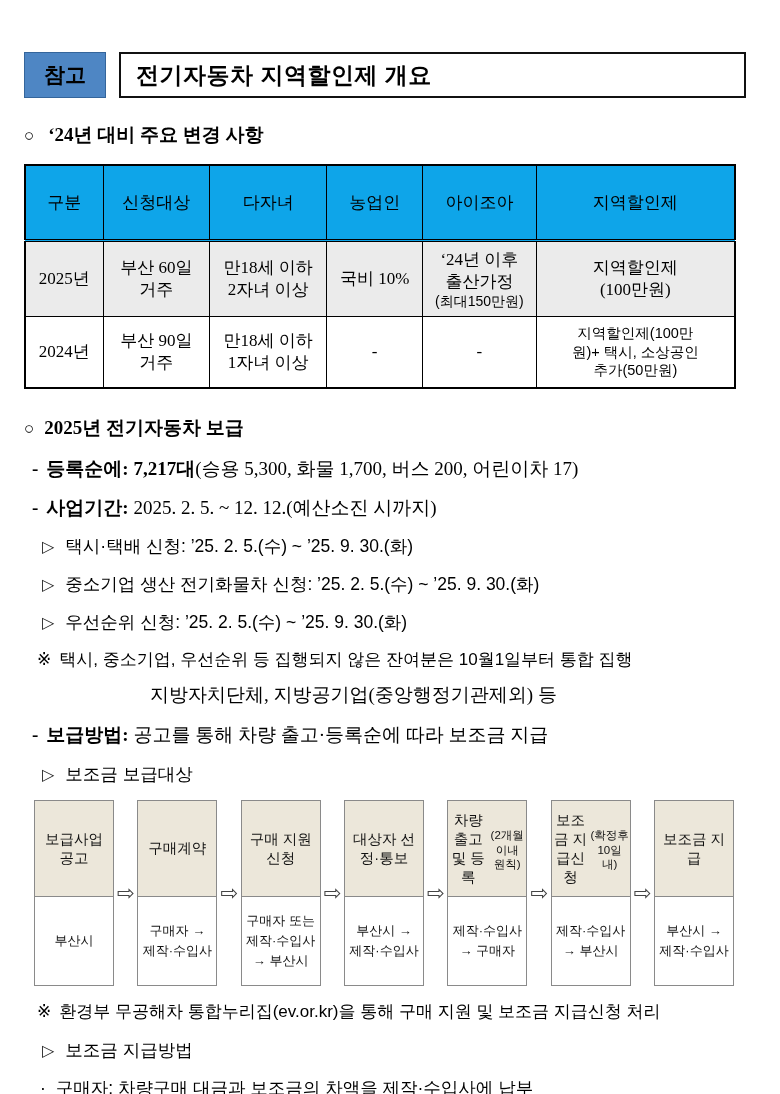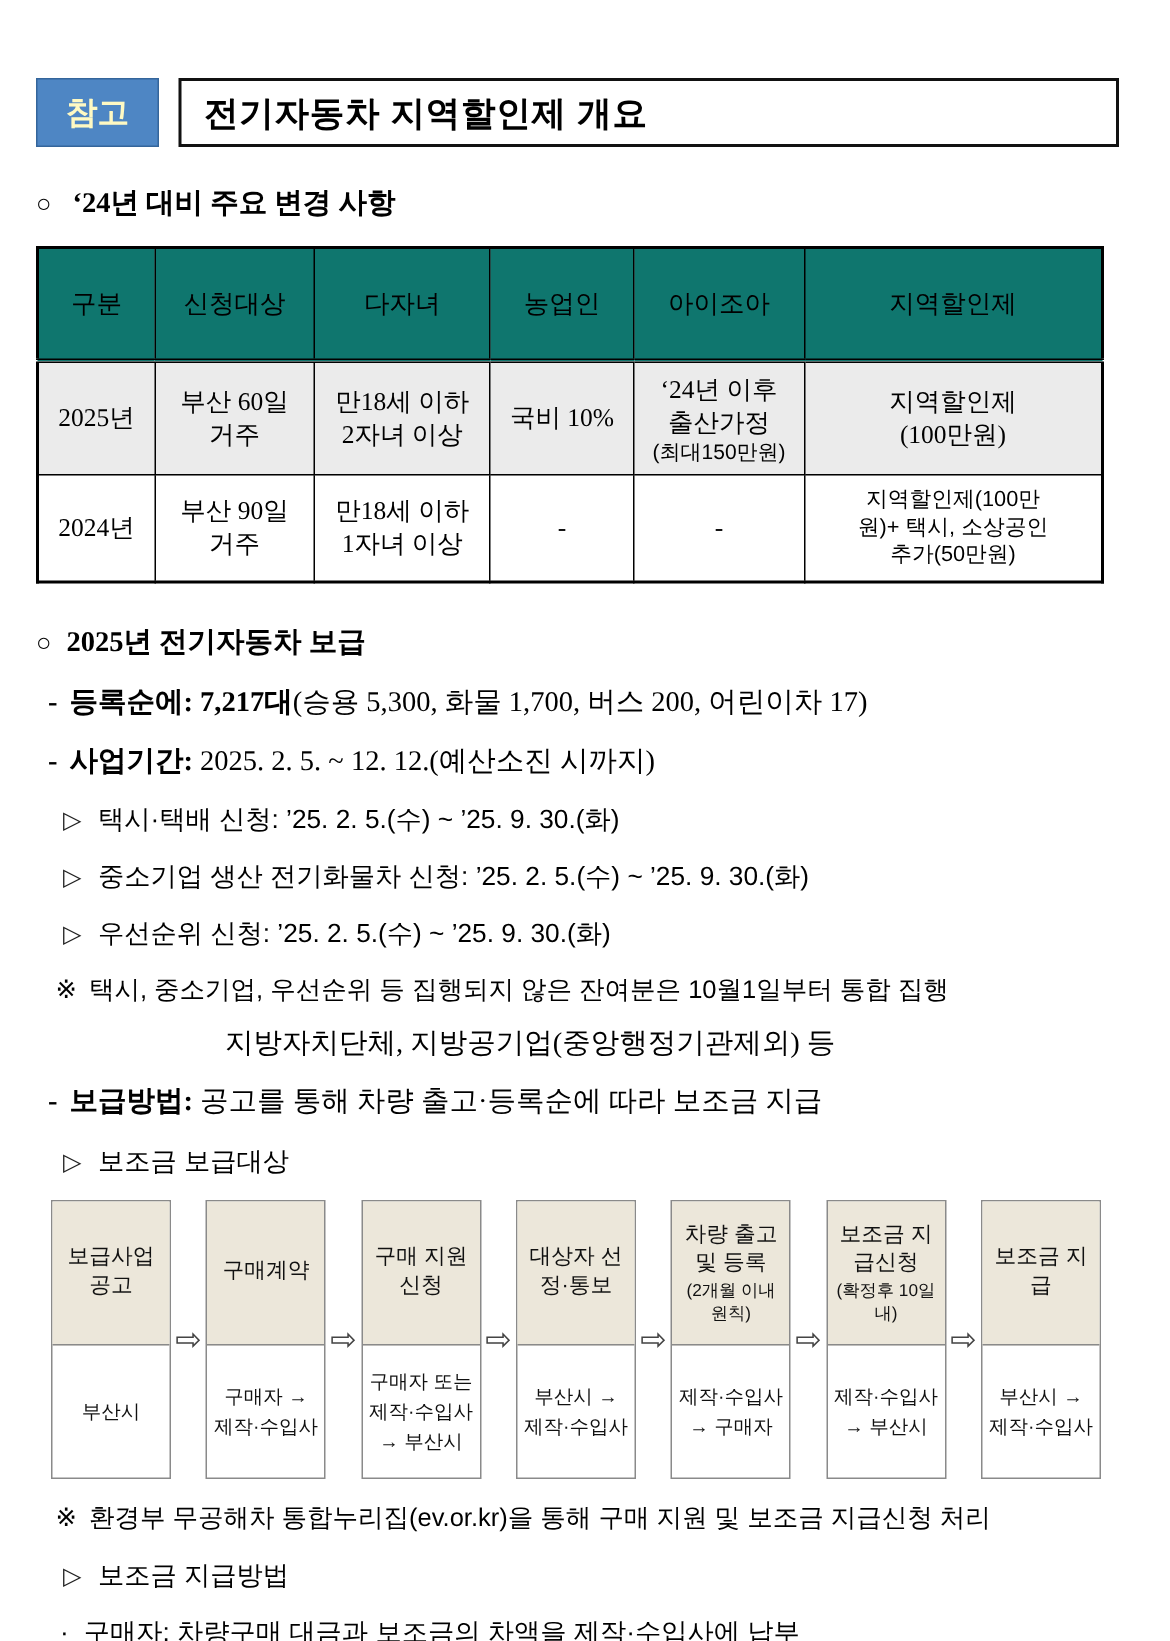--- a/index.html
+++ b/index.html
@@ -26,21 +26,21 @@
     display: flex;
     align-items: stretch;
     gap: 13px;
     margin-bottom: 24px;
     height: 46px;
   }
   .badge {
     width: 82px;
     background: #4e86c4;
     border: 1px solid #34659b;
-    color: #fef9c3;
+    color: #000000;
     font-family: "Liberation Sans", "DejaVu Sans", sans-serif;
     font-weight: bold;
     font-size: 21px;
     display: flex;
     align-items: center;
     justify-content: center;
     box-sizing: border-box;
   }
   .title-box {
     flex: 1;
@@ -70,21 +70,21 @@
   table.changes {
     border-collapse: collapse;
     width: 712px;
     border: 2px solid #000;
     text-align: center;
     font-size: 17px;
     margin: 0 0 26px 0;
     table-layout: fixed;
   }
   table.changes th {
-    background: #0f766e;
+    background: #0ea5e9;
     border: 1px solid #000;
     border-bottom: 3px double #000;
     font-weight: normal;
     padding: 25px 2px;
   }
   table.changes td {
     border: 1px solid #000;
     padding: 7px 2px;
     line-height: 1.28;
   }
@@ -140,21 +140,20 @@
     flex-direction: column;
     font-family: "Liberation Sans", "DejaVu Sans", sans-serif;
     text-align: center;
     background: #fff;
   }
   .flow-top {
     background: #ece7da;
     border-bottom: 1px solid #8a8a8a;
     height: 95px;
     display: flex;
-    flex-direction: column;
     align-items: center;
     justify-content: center;
     font-size: 14.5px;
     line-height: 1.3;
     color: #111;
   }
   .flow-note { font-size: 11.5px; line-height: 1.25; margin-top: 2px; }
   .flow-bottom {
     height: 88px;
     display: flex;

